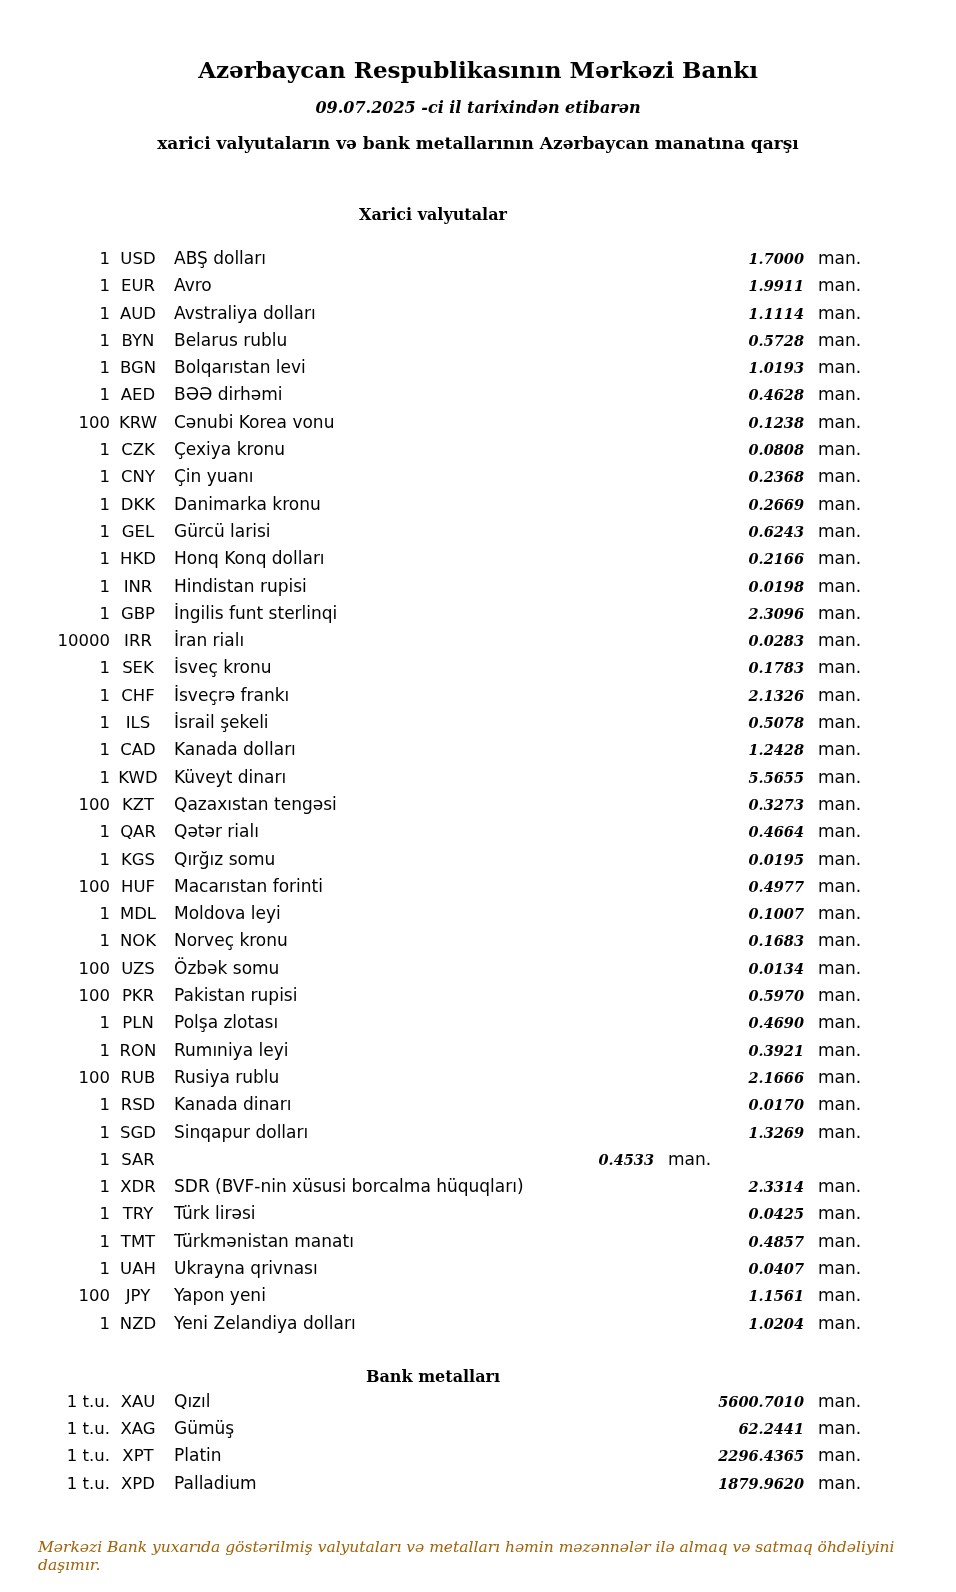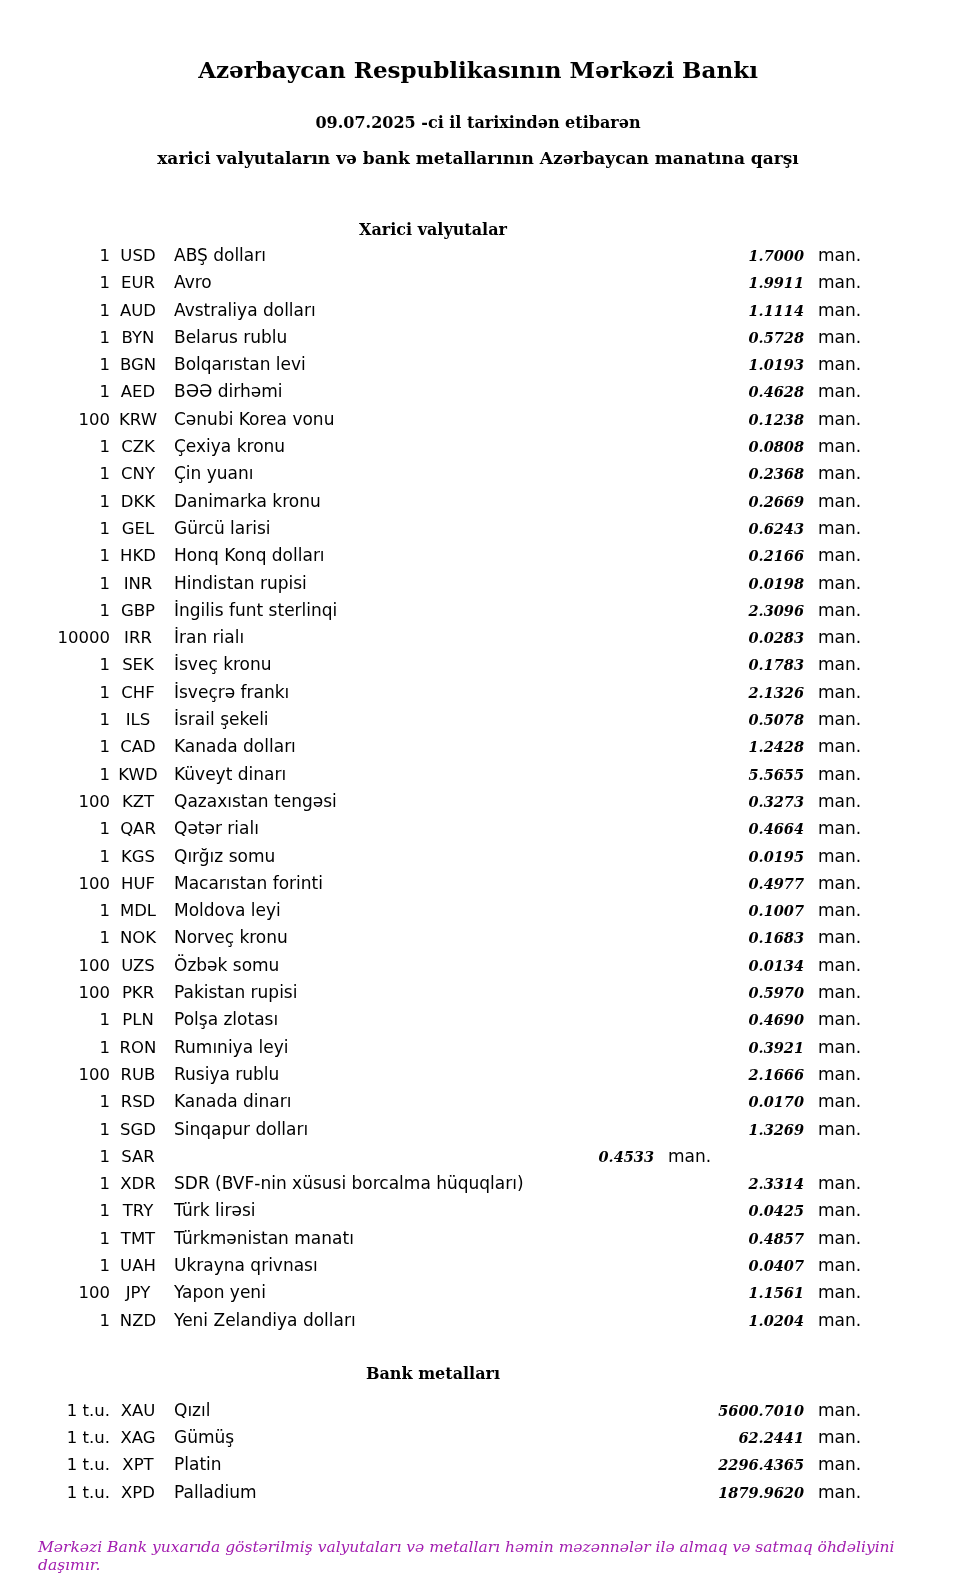--- a/index.html
+++ b/index.html
@@ -19,40 +19,41 @@
     text-align: center;
     font-family: "DejaVu Serif", serif;
     font-weight: bold;
   }
   .doc-title {
     font-size: 23px;
     padding-top: 56px;
   }
   .doc-date {
     font-size: 16px;
-    margin-top: 30px;
+    margin-top: 15px;
+    font-style: italic;
   }
   .doc-subtitle {
     font-size: 17px;
     margin-top: 16px;
   }
   .section-title {
     text-align: center;
     font-family: "DejaVu Serif", serif;
     font-weight: bold;
     font-size: 16px;
     width: 866px;
   }
   .sec-cur {
     margin-top: 52px;
-    margin-bottom: 3px;
+    margin-bottom: 21px;
   }
   .sec-metal {
     margin-top: 30px;
-    margin-bottom: 14px;
+    margin-bottom: 2px;
   }
   .rows {
     width: 866px;
   }
   .rate-row {
     display: grid;
     grid-template-columns: 110px 56px 1fr 150px 62px;
     align-items: baseline;
     height: 27.3px;
     line-height: 27.3px;
@@ -83,21 +84,21 @@
     font-size: 17px;
   }
   .footer {
     position: absolute;
     bottom: 18px;
     left: 38px;
     right: 38px;
     font-family: "DejaVu Serif", serif;
     font-style: italic;
     font-size: 15.5px;
-    color: #a21caf;
+    color: #a16207;
   }
 </style>
 </head>
 <body>
 
 <div class="doc-header">
   <div class="doc-title">Azərbaycan Respublikasının Mərkəzi Bankı</div>
   <div class="doc-date">09.07.2025 -ci il tarixindən etibarən</div>
   <div class="doc-subtitle">xarici valyutaların və bank metallarının Azərbaycan manatına qarşı</div>
 </div>

